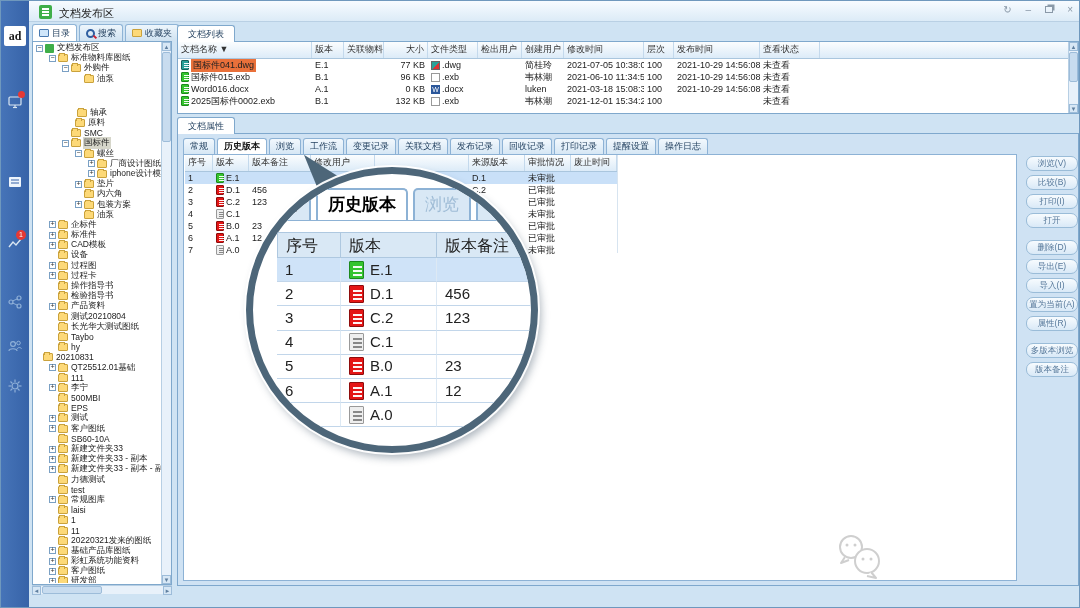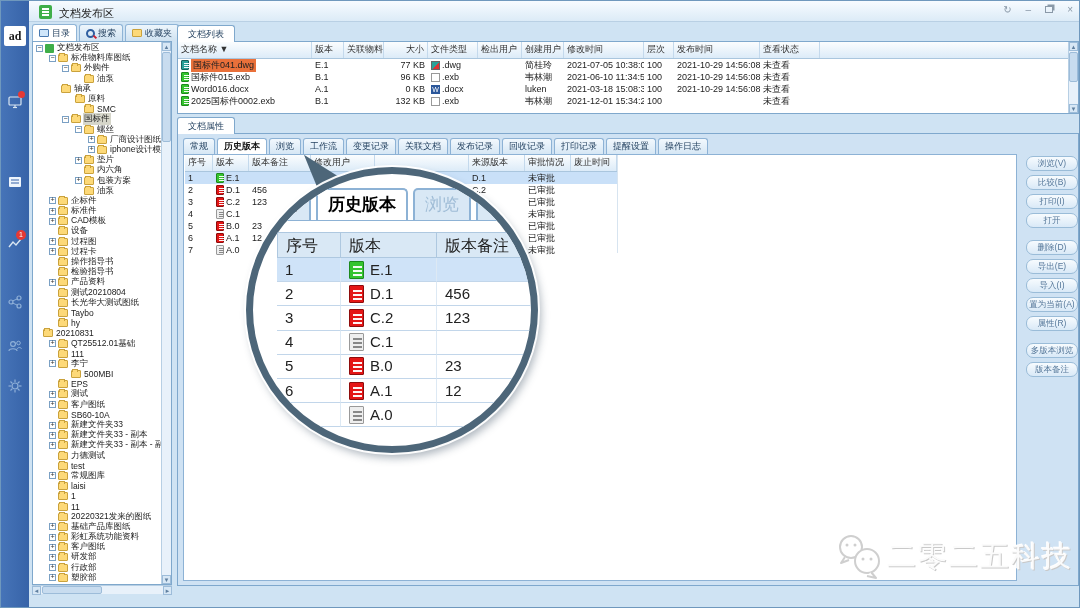--- a/index.html
+++ b/index.html
@@ -241,31 +241,31 @@
         <div class="tree-row" style="padding-left: 28px;">
           <span class="exp">−</span>
           <span class="t-folder"></span>
           <span class="t-label">外购件</span>
         </div>
         <div class="tree-row" style="padding-left: 41px;">
           <span class="exp none"></span>
           <span class="t-folder"></span>
           <span class="t-label">油泵</span>
         </div>
-        <div class="tree-row" style="padding-left: 18px;">
+        <div class="tree-row" style="padding-left: 34px; margin-top: 24px;">
           <span class="exp none"></span>
           <span class="t-folder"></span>
           <span class="t-label">轴承</span>
         </div>
         <div class="tree-row" style="padding-left: 32px;">
           <span class="exp none"></span>
           <span class="t-folder"></span>
           <span class="t-label">原料</span>
         </div>
-        <div class="tree-row" style="padding-left: 41px; text-align: center;">
+        <div class="tree-row" style="padding-left: 28px; text-align: center;">
           <span class="exp none"></span>
           <span class="t-folder"></span>
           <span class="t-label">SMC</span>
         </div>
         <div class="tree-row" style="padding-left: 28px;">
           <span class="exp">−</span>
           <span class="t-folder"></span>
           <span class="t-label selected">国标件</span>
         </div>
         <div class="tree-row" style="padding-left: 41px;">
@@ -381,21 +381,21 @@
         <div class="tree-row" style="padding-left: 15px;">
           <span class="exp none"></span>
           <span class="t-folder"></span>
           <span class="t-label">111</span>
         </div>
         <div class="tree-row" style="padding-left: 15px;">
           <span class="exp">+</span>
           <span class="t-folder"></span>
           <span class="t-label">李宁</span>
         </div>
-        <div class="tree-row" style="padding-left: 28px;">
+        <div class="tree-row" style="padding-left: 15px;">
           <span class="exp none"></span>
           <span class="t-folder"></span>
           <span class="t-label">500MBI</span>
         </div>
         <div class="tree-row" style="padding-left: 15px;">
           <span class="exp none"></span>
           <span class="t-folder"></span>
           <span class="t-label">EPS</span>
         </div>
         <div class="tree-row" style="padding-left: 15px;">
@@ -822,17 +822,16 @@
     <svg width="58" height="48" viewBox="0 0 58 48">
       <circle cx="22" cy="14" r="11" fill="#fff" stroke="#cfcfcf" stroke-width="2"></circle>
       <circle cx="18" cy="12" r="1.5" fill="#cfcfcf"></circle>
         <circle cx="26" cy="12" r="1.5" fill="#cfcfcf"></circle>
       <path d="M16 24 l-4 6 l8 -3" fill="#fff" stroke="#cfcfcf" stroke-width="2" stroke-linejoin="round"></path>
       <circle cx="38" cy="28" r="12" fill="#fff" stroke="#cfcfcf" stroke-width="2"></circle>
       <circle cx="34" cy="26" r="1.5" fill="#cfcfcf"></circle>
         <circle cx="42" cy="26" r="1.5" fill="#cfcfcf"></circle>
       <path d="M42 39 l5 6 l-9 -2" fill="#fff" stroke="#cfcfcf" stroke-width="2" stroke-linejoin="round"></path>
     </svg>
-    <span class="wm-text">二零二五科技</span>
   </div>
 
 
 </div>
 
 </body></html>

